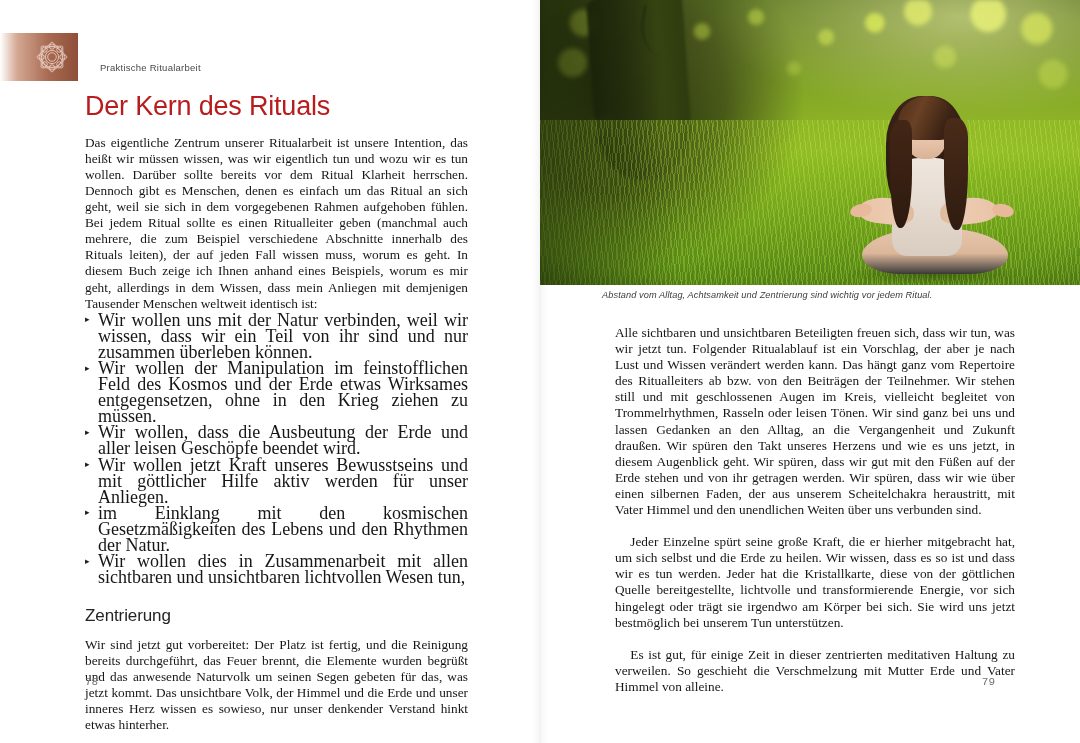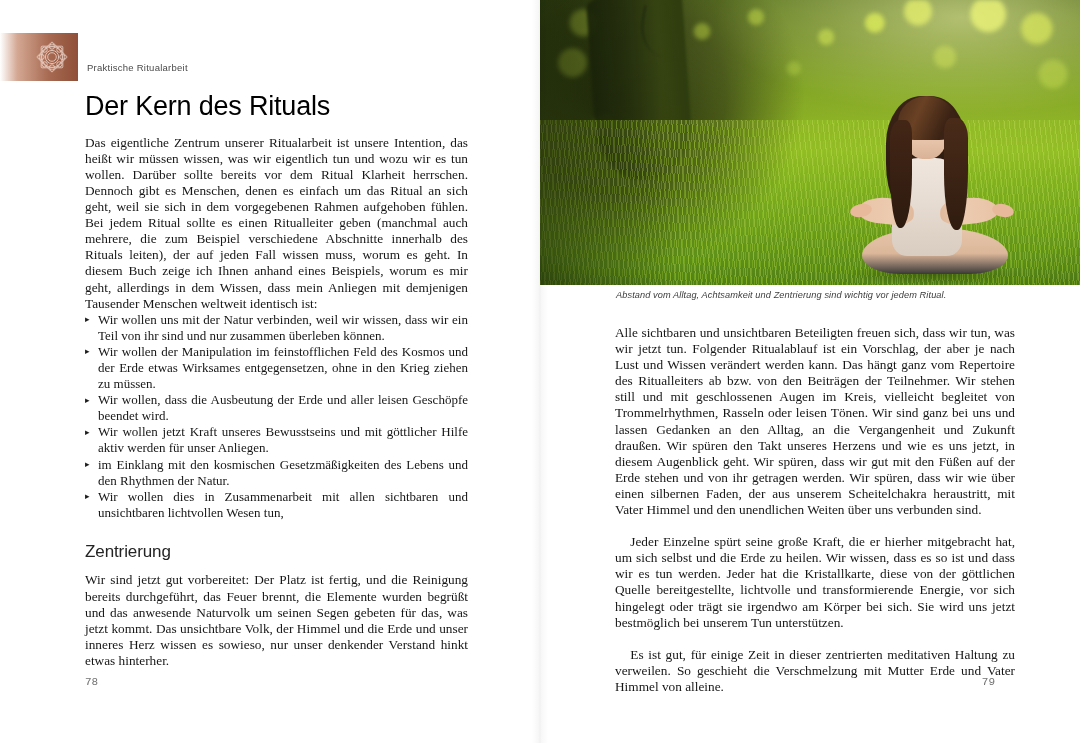--- a/index.html
+++ b/index.html
@@ -63,21 +63,21 @@
     position: relative;
     flex: 0 0 auto;
   }
   .runhead-badge svg {
     position: absolute;
     right: 9px; top: 50%;
     transform: translateY(-50%);
     display: block;
   }
   .runhead-title {
-    margin-left: 9px;
+    margin-left: 22px;
     font-family: "Liberation Sans", "DejaVu Sans", sans-serif;
     font-size: 9.5px;
     letter-spacing: 0.25px;
     color: #4a4a4a;
     padding-top: 20px;
   }
 
   
   .col {
     position: absolute;
@@ -88,21 +88,21 @@
     left: 75px;   
     width: 400px;
   }
 
   h1.chapter-title {
     font-family: "Liberation Sans", "DejaVu Sans", sans-serif;
     font-weight: 400;
     font-size: 27px;
     line-height: 1.1;
     letter-spacing: -0.2px;
-    color: #000000;
+    color: #b91c1c;
     margin: 0 0 13px 0;
   }
   h2.sub-title {
     font-family: Liberation Sans, sans-serif;
     font-weight: 400;
     font-size: 17px;
     line-height: 1.15;
     letter-spacing: -0.1px;
     color: #242424;
     margin: 21px 0 11px 0;
@@ -124,21 +124,21 @@
   
   ul.bullets {
     list-style: none;
     margin: 0;
     padding: 0;
   }
   ul.bullets li {
     position: relative;
     padding-left: 13px;
     font-family: "Liberation Serif", "DejaVu Serif", serif;
-    font-size: 13px;
+    font-size: 18px;
     line-height: 16.1px;
     color: #161616;
     text-align: justify;
     text-justify: inter-word;
   }
   ul.bullets li::before {
     content: "\25B8";
     position: absolute;
     left: 0; top: -0.5px;
     font-size: 9px;
@@ -329,21 +329,21 @@
     position: absolute;
     left: 6px; bottom: 0px;
     width: 176px; height: 22px;
     background: radial-gradient(ellipse at center, rgba(30,45,10,0.42) 0%, rgba(30,45,10,0) 70%);
   }
   .figure-blur { filter: blur(0.35px); }
 
   
   .caption {
     position: absolute;
-    left: 76px; top: 290px;
+    left: 62px; top: 290px;
     width: 420px;
     font-family: "Liberation Sans", "DejaVu Sans", sans-serif;
     font-style: italic;
     font-size: 9.2px;
     letter-spacing: 0.1px;
     color: #3c3c3c;
   }
 
   
   .folio {

